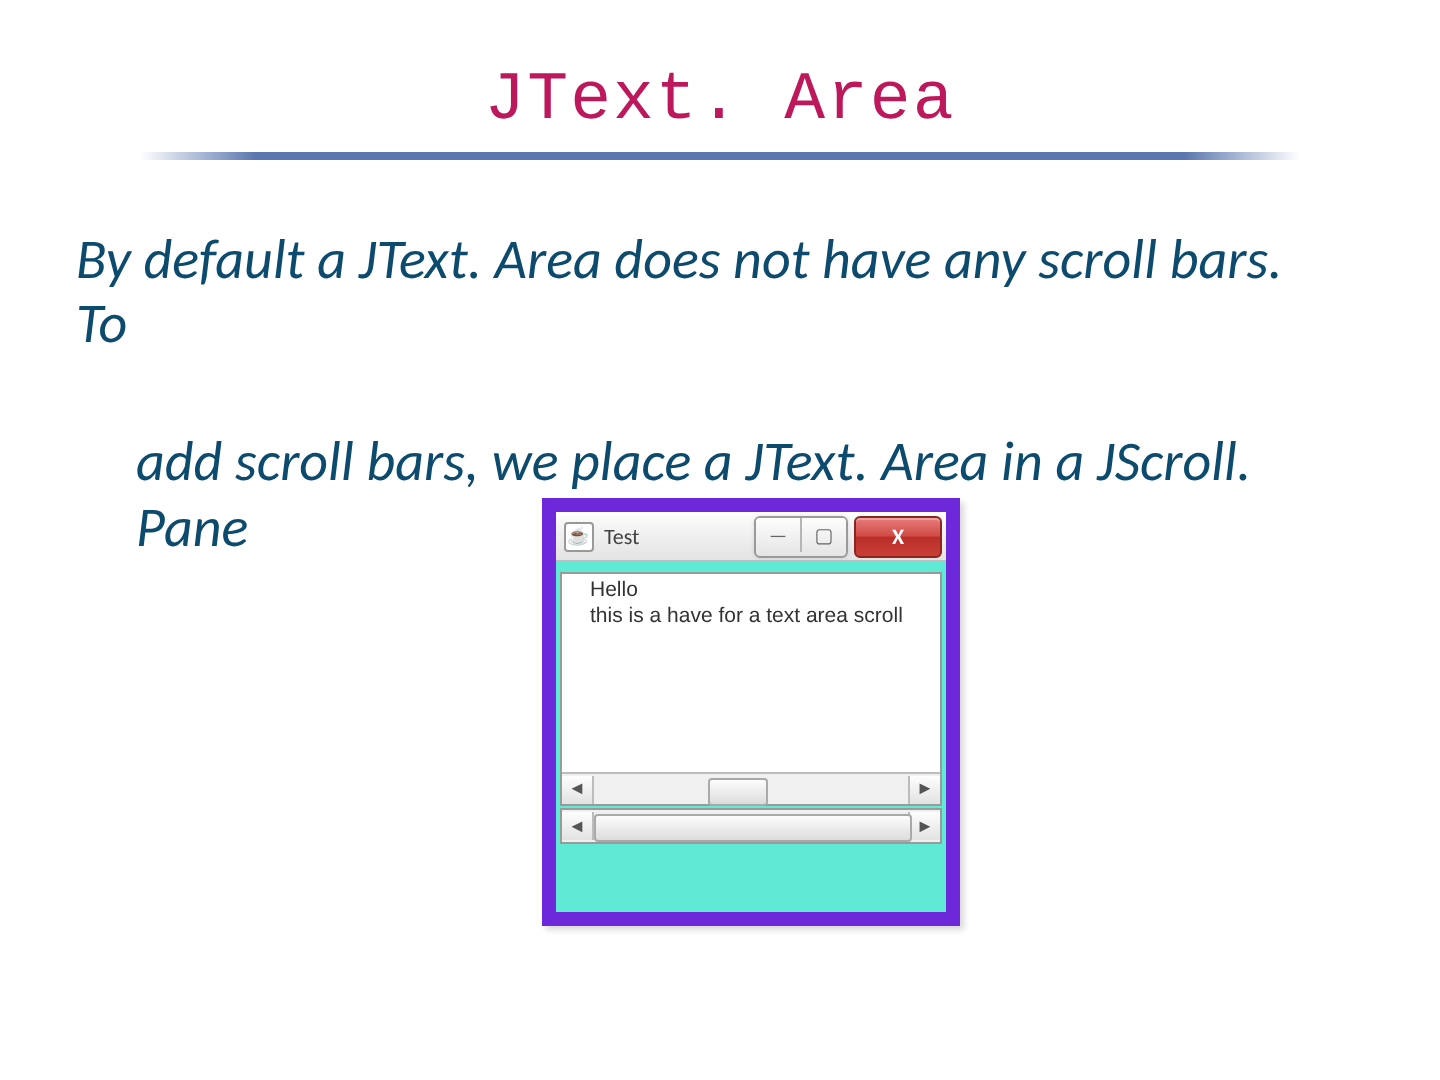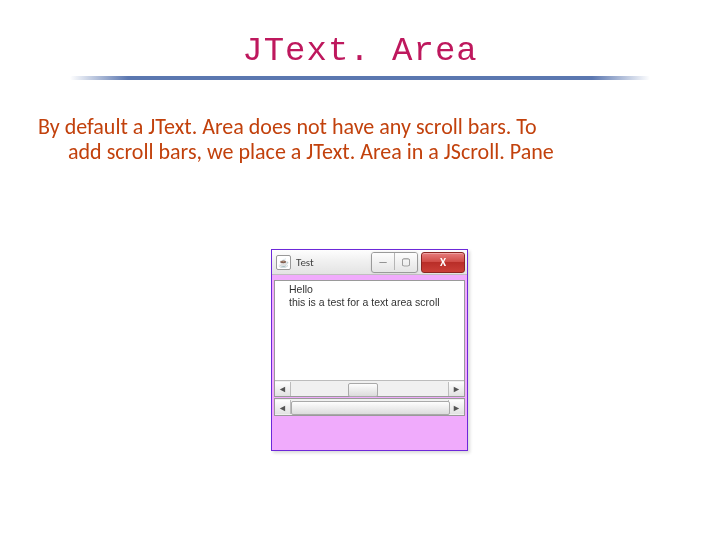--- a/index.html
+++ b/index.html
@@ -27,39 +27,41 @@
     margin-top: 32px;
   }
   .title-underline {
     width: 580px;
     height: 4px;
     margin: 6px auto 0 auto;
     background: linear-gradient(90deg, rgba(140,160,195,0) 0%, #5b77b0 10%, #5b77b0 90%, rgba(140,160,195,0) 100%);
     border-radius: 2px;
   }
   .body-text {
-    font-size: 22px;
+    font-size: 28px;
     line-height: 1.15;
-    color: #c2410c;
+    color: #0c4a6e;
     margin: 34px 48px 0 38px;
     text-indent: 0;
+    font-style: italic;
   }
   .body-text .indent {
     display: block;
     padding-left: 30px;
+    margin-top: 37px;
   }
   
   .win {
     position: absolute;
     left: 271px;
     top: 217px;
     width: 195px;
     height: 200px;
-    background: #f0abfc;
-    border: 1px solid #6d28d9;
+    background: #5eead4;
+    border: 7px solid #6d28d9;
     box-shadow: 2px 2px 3px rgba(0,0,0,0.15);
   }
   .titlebar {
     height: 24px;
     background: linear-gradient(180deg, #fefefe 0%, #f2f2f2 40%, #e3e3e3 100%);
     border-bottom: 1px solid #bfbfbf;
     display: flex;
     align-items: center;
     font-size: 11px;
     color: #444;
@@ -216,21 +218,21 @@
           <div class="ctrl-btn">—</div>
           <div class="ctrl-btn">▢</div>
         </div>
         <div class="close-btn">X</div>
       </div>
     </div>
 
     <div class="textarea-wrap">
       <div class="ta-content">
         <div class="ta-line">Hello</div>
-        <div class="ta-line">this is a test for a text area scroll</div>
+        <div class="ta-line">this is a have for a text area scroll</div>
       </div>
       <div class="hscroll">
         <div class="sb-btn">◄</div>
         <div class="sb-track">
           <div class="sb-thumb h1"></div>
         </div>
         <div class="sb-btn">►</div>
       </div>
     </div>
 

